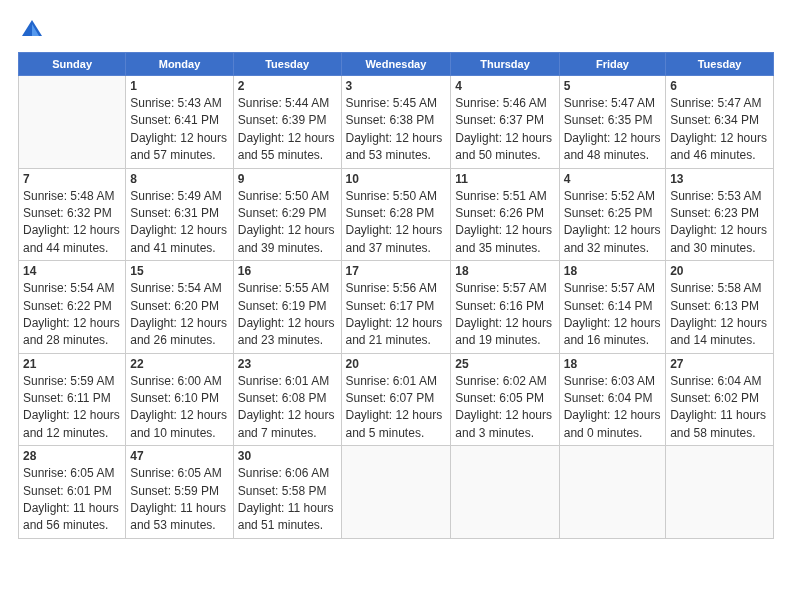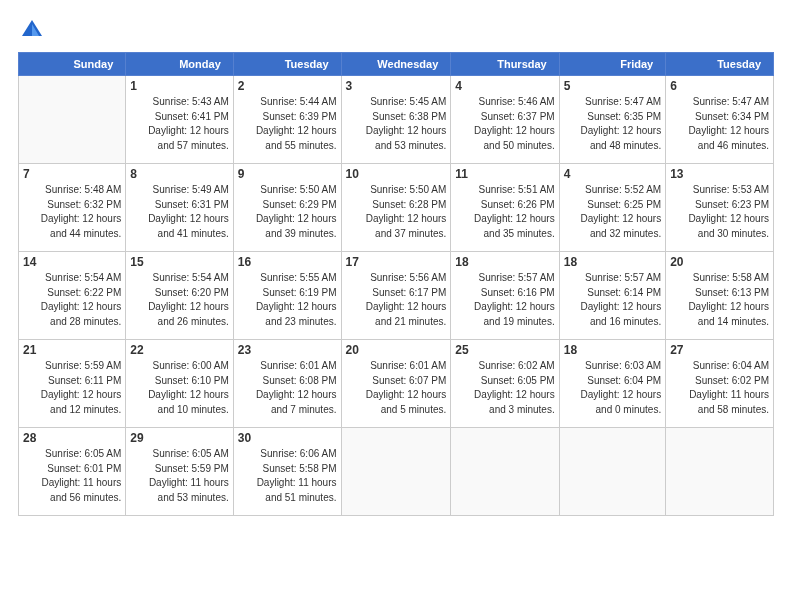--- a/index.html
+++ b/index.html
@@ -63,21 +63,21 @@
       width: 100%;
       border-collapse: collapse;
       font-size: 9.5px;
     }
     .calendar thead tr th {
       background: #3b6fc9;
       color: #fff;
       font-size: 11px;
       font-weight: bold;
       padding: 5px 12px;
-      text-align: right;
+      text-align: center;
       border: 1px solid #5580d0;
     }
     .calendar tbody tr td {
       vertical-align: top;
       border: 1px solid #ccc;
       padding: 3px 4px;
       height: 88px;
       width: 113px;
       color: #333;
     }
@@ -85,24 +85,23 @@
       background: #f9f9f9;
     }
     .day-num {
       font-size: 12px;
       font-weight: bold;
       color: #333;
       display: block;
       margin-bottom: 2px;
     }
     .day-info {
-      font-size: 10px;
+      font-size: 12px;
       color: #333;
       line-height: 1.45;
-      text-align: right;
     }
   </style>
 </head>
 <body>
 
 <div class="page">
   <div class="header">
     <div class="logo">
       <svg class="logo-icon" viewBox="0 0 28 28">
         <polygon points="14,4 24,20 4,20" fill="#2266cc"></polygon>
@@ -248,21 +247,21 @@
             <span class="day-num">27</span>
             <div class="day-info">Sunrise: 6:04 AM<br>Sunset: 6:02 PM<br>Daylight: 11 hours<br>and 58 minutes.</div>
           </td>
         </tr>
         <tr>
           <td>
             <span class="day-num">28</span>
             <div class="day-info">Sunrise: 6:05 AM<br>Sunset: 6:01 PM<br>Daylight: 11 hours<br>and 56 minutes.</div>
           </td>
           <td>
-            <span class="day-num">29</span>
+            <span class="day-num">47</span>
             <div class="day-info">Sunrise: 6:05 AM<br>Sunset: 5:59 PM<br>Daylight: 11 hours<br>and 53 minutes.</div>
           </td>
           <td>
             <span class="day-num">30</span>
             <div class="day-info">Sunrise: 6:06 AM<br>Sunset: 5:58 PM<br>Daylight: 11 hours<br>and 51 minutes.</div>
           </td>
           <td class="empty"></td>
           <td class="empty"></td>
           <td class="empty"></td>
           <td class="empty"></td>

